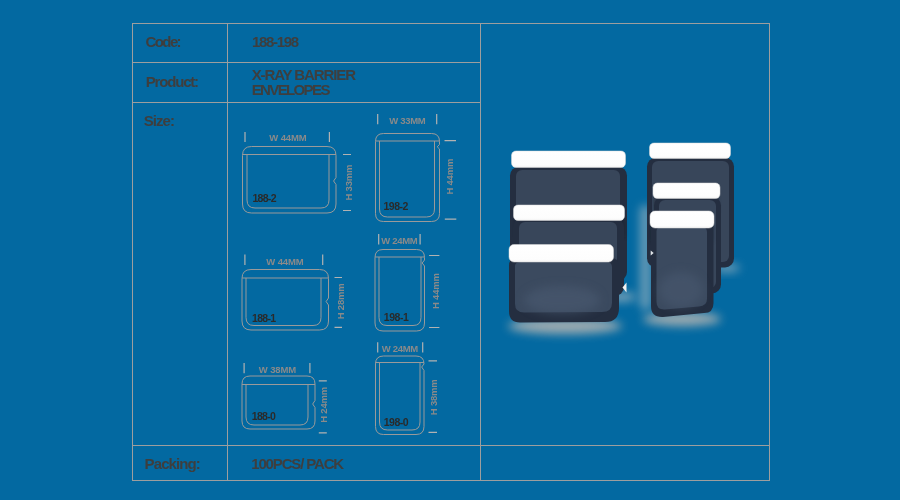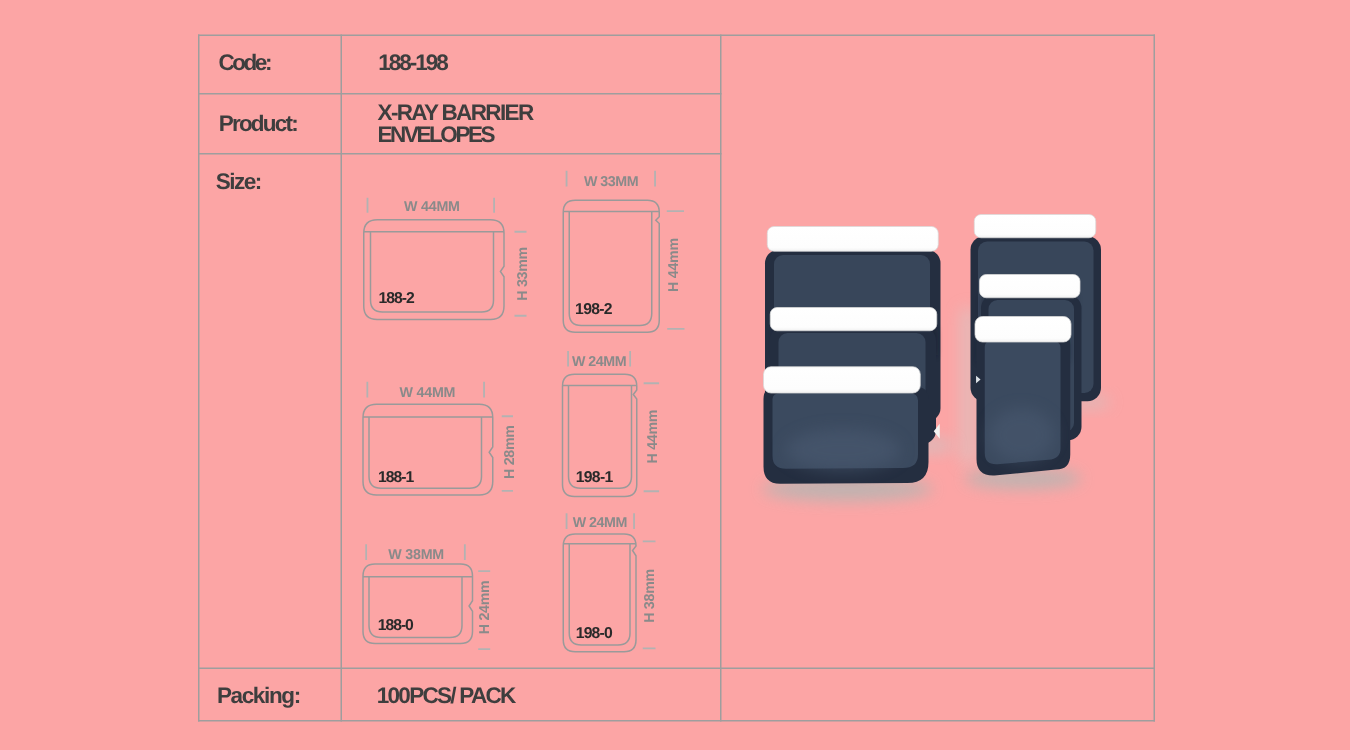--- a/index.html
+++ b/index.html
@@ -1,16 +1,16 @@
 <!DOCTYPE html>
 <html><head>
 <meta charset="utf-8">
 <style>
   html,body{margin:0;padding:0;background:#fff;}
-  #page{position:relative;width:900px;height:500px;background:#fca5a5;overflow:hidden;
+  #page{position:relative;width:900px;height:500px;background:#0369a1;overflow:hidden;
         font-family:"Liberation Sans",sans-serif;}
   .ln{position:absolute;background:#9e9e9e;}
 </style>
 </head>
 <body>
 <div id="page">
 
   <div class="ln" style="left:132px;top:23px;width:638px;height:1px"></div>
   <div class="ln" style="left:132px;top:480px;width:638px;height:1px"></div>
   <div class="ln" style="left:132px;top:23px;width:1px;height:458px"></div>

